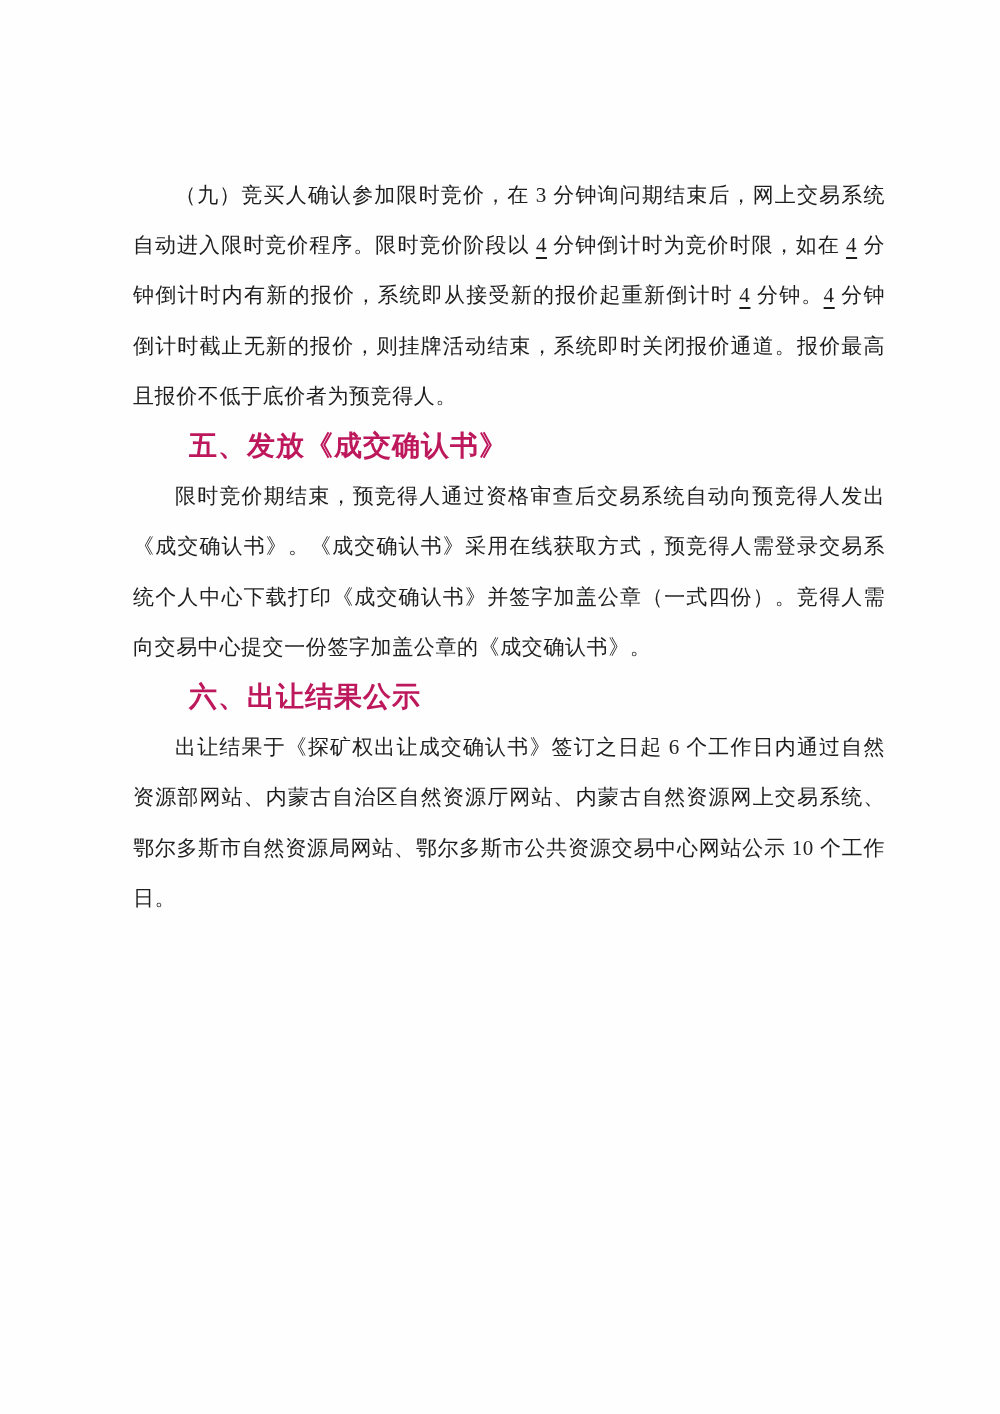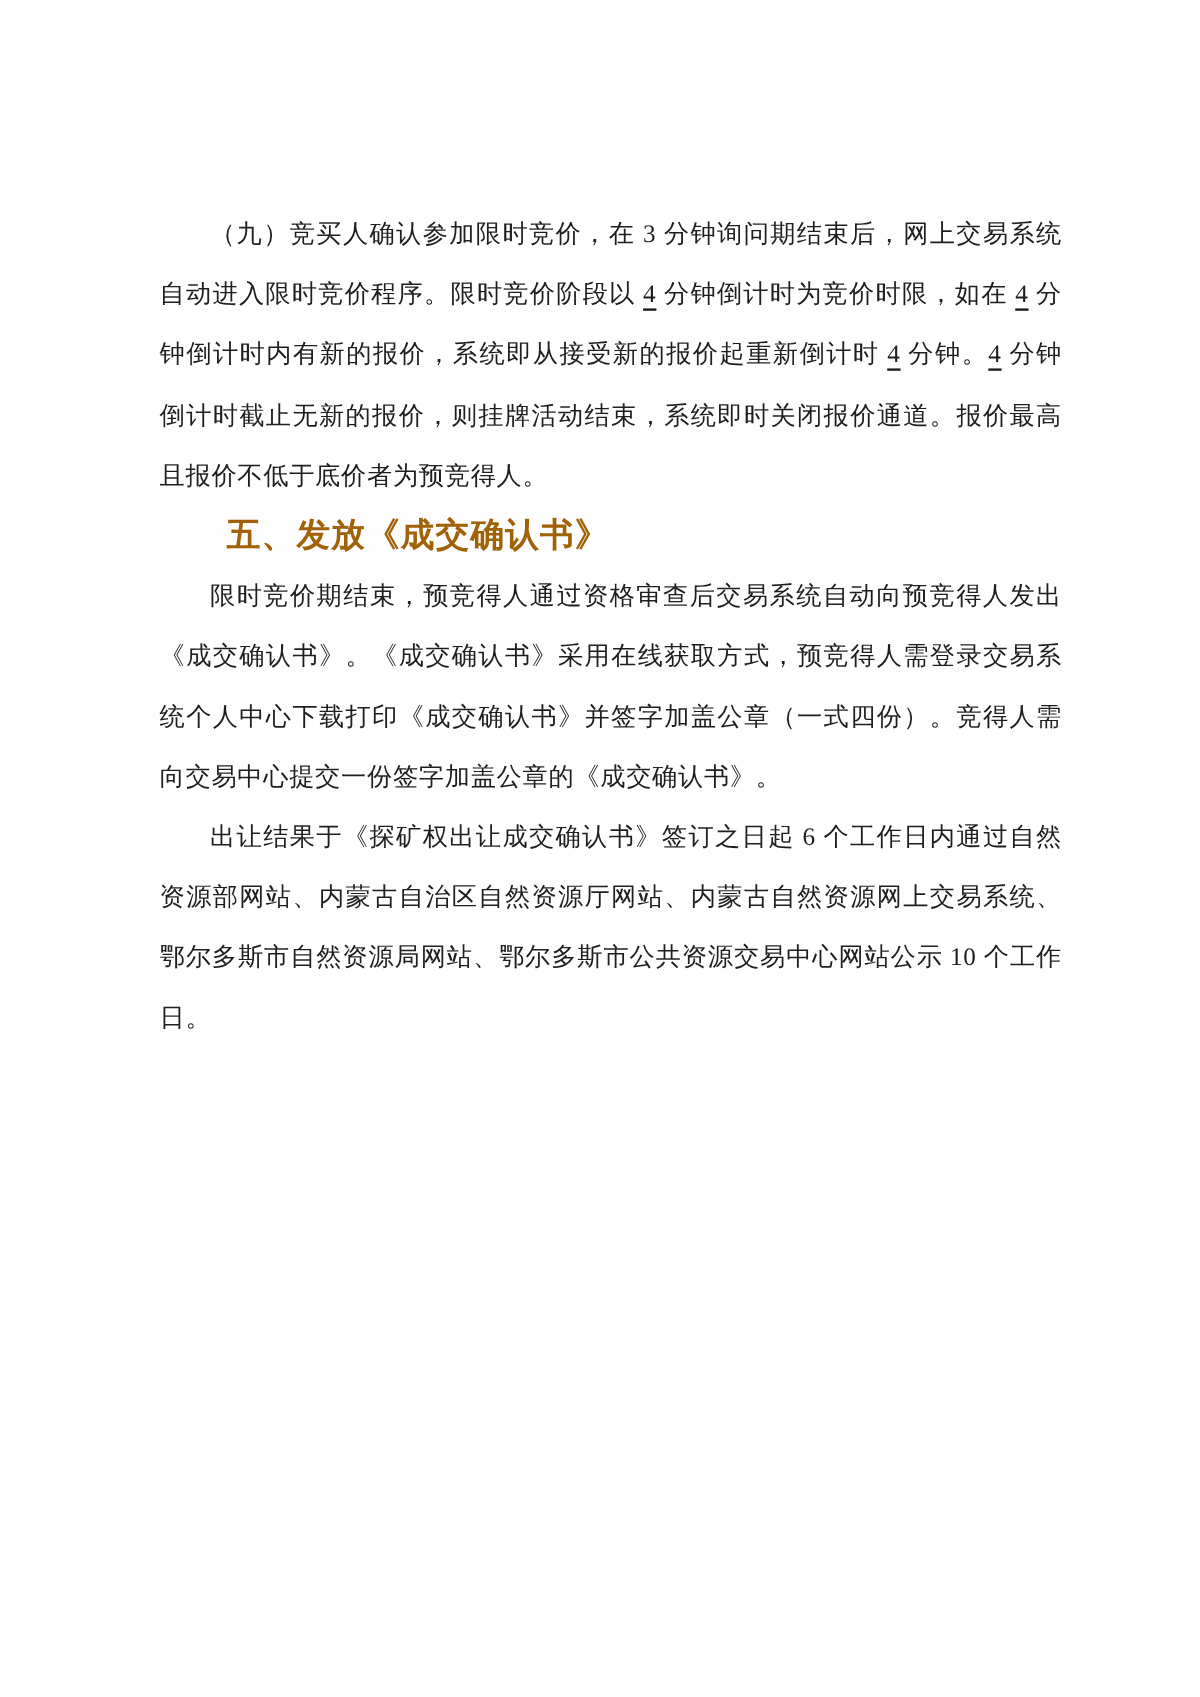--- a/index.html
+++ b/index.html
@@ -28,38 +28,39 @@
     letter-spacing: 0.6px;
   }
   h2.heading {
     margin: 0;
     font-size: 28px;
     line-height: 50.2px;
     font-weight: 700;
     font-family: "Liberation Sans", "DejaVu Sans", sans-serif;
     text-indent: 2em;
     letter-spacing: 1px;
-    color: #a16207;
+    color: #be185d;
   }
   .u {
     text-decoration: underline;
     text-underline-offset: 5px;
   }
 </style>
 </head>
 <body>
 
 <div class="page">
   <div class="doc">
 
     <p class="body"><span>（九）竞买人确认参加限时竞价，在 3 分钟询问期结束后，网上交易系统自动进入限时竞价程序。限时竞价阶段以 </span><span class="u">4</span><span> 分钟倒计时为竞价时限，如在 </span><span class="u">4</span><span> 分钟倒计时内有新的报价，系统即从接受新的报价起重新倒计时 </span><span class="u">4</span><span> 分钟。</span><span class="u">4</span><span> 分钟倒计时截止无新的报价，则挂牌活动结束，系统即时关闭报价通道。报价最高且报价不低于底价者为预竞得人。</span></p>
 
 
     <h2 class="heading">五、发放《成交确认书》</h2>
 
     <p class="body">限时竞价期结束，预竞得人通过资格审查后交易系统自动向预竞得人发出《成交确认书》。《成交确认书》采用在线获取方式，预竞得人需登录交易系统个人中心下载打印《成交确认书》并签字加盖公章（一式四份）。竞得人需向交易中心提交一份签字加盖公章的《成交确认书》。</p>
 
+    <h2 class="heading">六、出让结果公示</h2>
 
     <p class="body">出让结果于《探矿权出让成交确认书》签订之日起 6 个工作日内通过自然资源部网站、内蒙古自治区自然资源厅网站、内蒙古自然资源网上交易系统、鄂尔多斯市自然资源局网站、鄂尔多斯市公共资源交易中心网站公示 10 个工作日。</p>
 
 
   </div>
 </div>
 
 </body></html>

